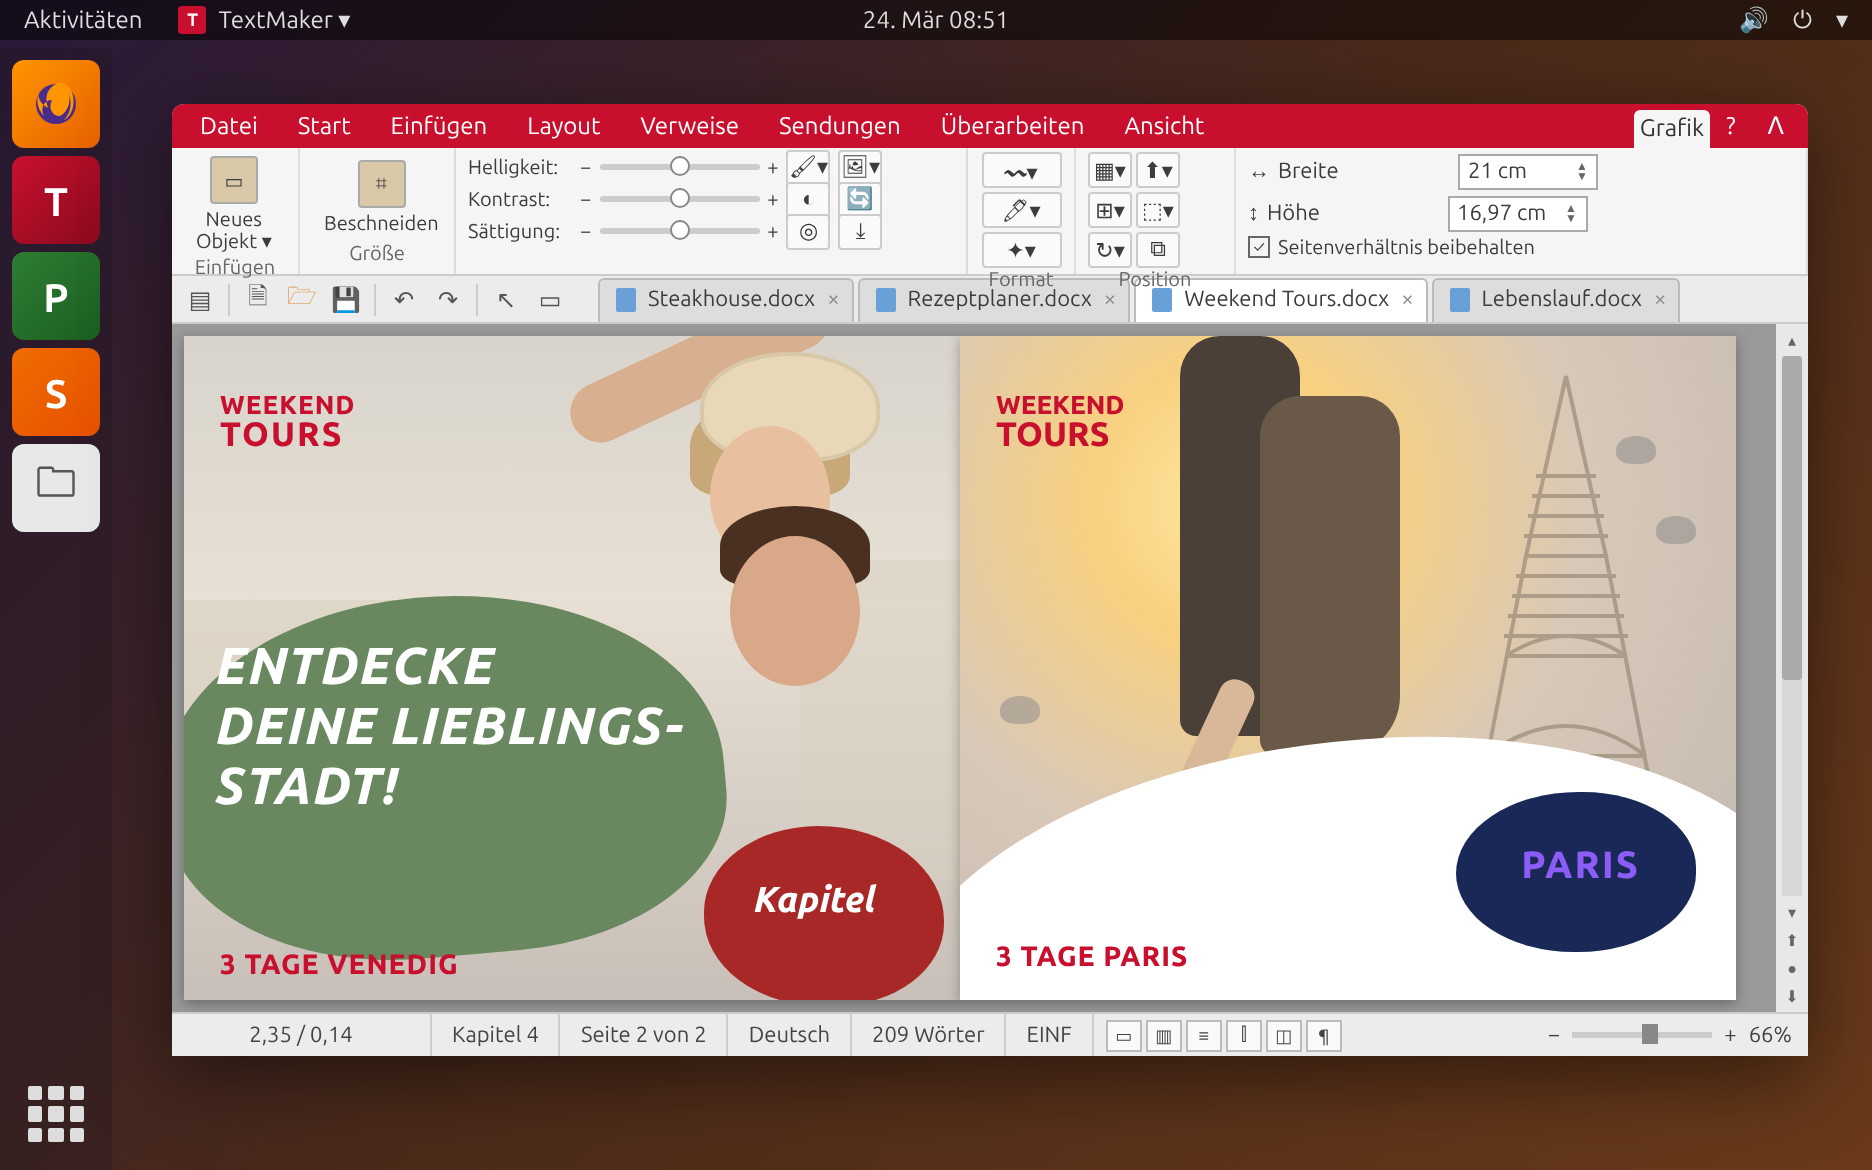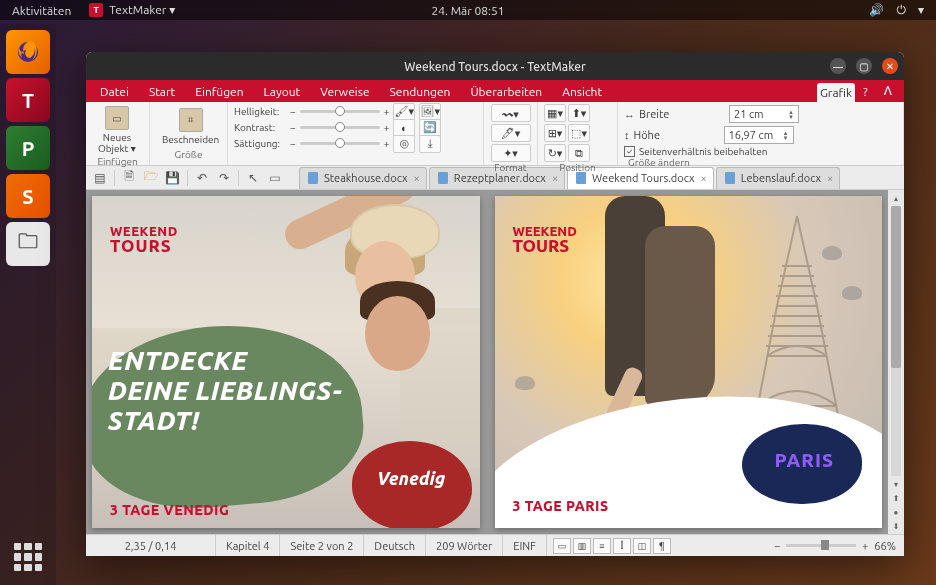--- a/index.html
+++ b/index.html
@@ -60,21 +60,21 @@
 .qa-btn { width: 20px; height: 18px; display: flex; align-items: center; justify-content: center; cursor: pointer; color: #555; border-radius: 2px; }
 .qa-sep { width: 1px; height: 16px; background: #ccc; margin: 0 2px; }
 .doctabs { display: flex; margin-left: 12px; flex: 1; gap: 0; }
 .doctab { height: 22px; background: #ddd; border: 1px solid #bbb; border-bottom: none; border-radius: 3px 3px 0 0; padding: 0 6px 0 8px; display: flex; align-items: center; gap: 6px; font-size: 11px; cursor: pointer; margin-right: 2px; min-width: 120px; }
 .doctab.active { background: #fff; }
 .doctab .x { color: #888; cursor: pointer; margin-left: auto; }
 .doctab .dico { width: 10px; height: 12px; background: #6aa0d8; border-radius: 1px; }
 
 
 .docarea { height: 344px; background: #999; display: flex; position: relative; }
-.pages { flex: 1; display: flex; gap: 15px; padding: 6px 6px 6px 6px; overflow: hidden; }
+.pages { flex: 1; display: flex; gap: 0; padding: 6px 6px 6px 6px; overflow: hidden; }
 .page { background: #fff; box-shadow: 0 2px 6px rgba(0,0,0,0.3); position: relative; overflow: hidden; }
 .page.p1 { width: 388px; height: 332px; }
 .page.p2 { width: 388px; height: 332px; }
 .vscroll { width: 16px; background: #e8e8e8; display: flex; flex-direction: column; align-items: center; padding: 2px 0; gap: 2px; }
 .vscroll .sbtn { width: 12px; height: 12px; font-size: 8px; color: #666; display: flex; align-items: center; justify-content: center; cursor: pointer; }
 .vscroll .strack { flex: 1; width: 10px; background: #d8d8d8; position: relative; }
 .vscroll .sthumb { position: absolute; top: 0; width: 100%; height: 60%; background: #aaa; border-radius: 2px; }
 
 
 .p1-sky { position: absolute; inset: 0; background: linear-gradient(180deg, #d8d4cc 0%, #e8e0d4 40%, #c8c0b8 100%); }
@@ -157,28 +157,20 @@
       <span></span>
       <span></span>
       <span></span>
       <span></span>
       <span></span>
       <span></span>
     </div>
 </div>
 
 <div class="window">
-  <div class="titlebar">
-    <span>Weekend Tours.docx - TextMaker</span>
-    <div class="win-btns">
-      <div class="win-btn win-min">—</div>
-      <div class="win-btn win-max">▢</div>
-      <div class="win-btn win-close">✕</div>
-    </div>
-  </div>
 
   <div class="menubar">
     <span class="mitem">Datei</span>
     <span class="mitem">Start</span>
     <span class="mitem">Einfügen</span>
     <span class="mitem">Layout</span>
     <span class="mitem">Verweise</span>
     <span class="mitem">Sendungen</span>
     <span class="mitem">Überarbeiten</span>
     <span class="mitem">Ansicht</span>
@@ -285,21 +277,20 @@
           <div class="spinner">
               <span>16,97 cm</span>
               <span class="arrows">▲<br>▼</span>
             </div>
         </div>
         <div class="chk">
           <span style="width:11px;height:11px;border:1px solid #666;display:inline-flex;align-items:center;justify-content:center;font-size:8px">✓</span>
           <span>Seitenverhältnis beibehalten</span>
         </div>
       </div>
-      <div class="rgroup-label" style="text-align:left;padding-left:4px">Größe ändern</div>
     </div>
   </div>
 
   <div class="qa-tabs">
     <div class="qa-btn">▤</div>
     <div class="qa-sep"></div>
     <div class="qa-btn">🗎</div>
     <div class="qa-btn" style="color:#d89030">🗁</div>
     <div class="qa-btn" style="color:#4a80c0">💾</div>
     <div class="qa-sep"></div>
@@ -349,21 +340,21 @@
         </div>
         <div class="p1-green"></div>
         <div class="p1-red"></div>
         <div class="p1-logo">
           <div class="l1">WEEKEND</div>
           <div class="l2">TOURS</div>
         </div>
         <div class="p1-headline" style="white-space:pre">ENTDECKE
 DEINE LIEBLINGS-
 STADT!</div>
-        <div class="p1-venedig">Venedig</div>
+        <div class="p1-venedig">Kapitel</div>
         <div class="p1-bottom">3 TAGE VENEDIG</div>
       </div>
 
       <div class="page p2">
         <div class="p2-sky"></div>
         <div class="p2-eiffel">
           <svg width="150" height="240" viewBox="0 0 150 240">
               <g stroke="#9a8a78" stroke-width="2" fill="none" opacity="0.7">
                 <path d="M75 10 L55 100 L30 230 M75 10 L95 100 L120 230 M55 100 L95 100 M45 150 L105 150 M35 200 L115 200 M45 150 Q75 130 105 150 M35 200 Q75 170 115 200"></path>
                 <path d="M60 60 L90 60 M58 70 L92 70 M56 80 L94 80 M54 90 L96 90"></path>

